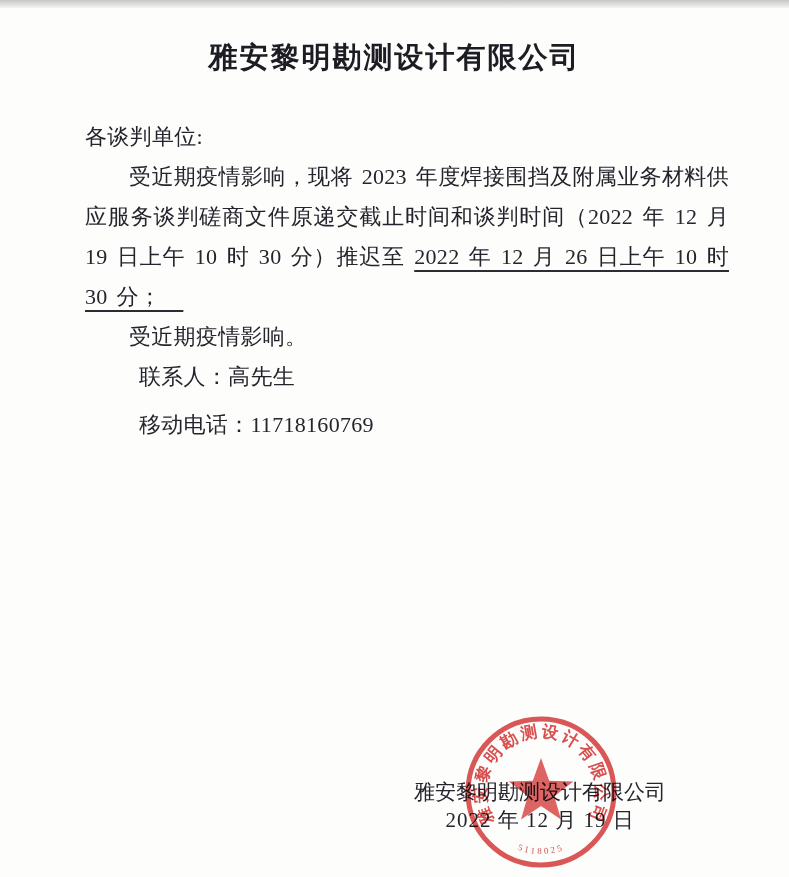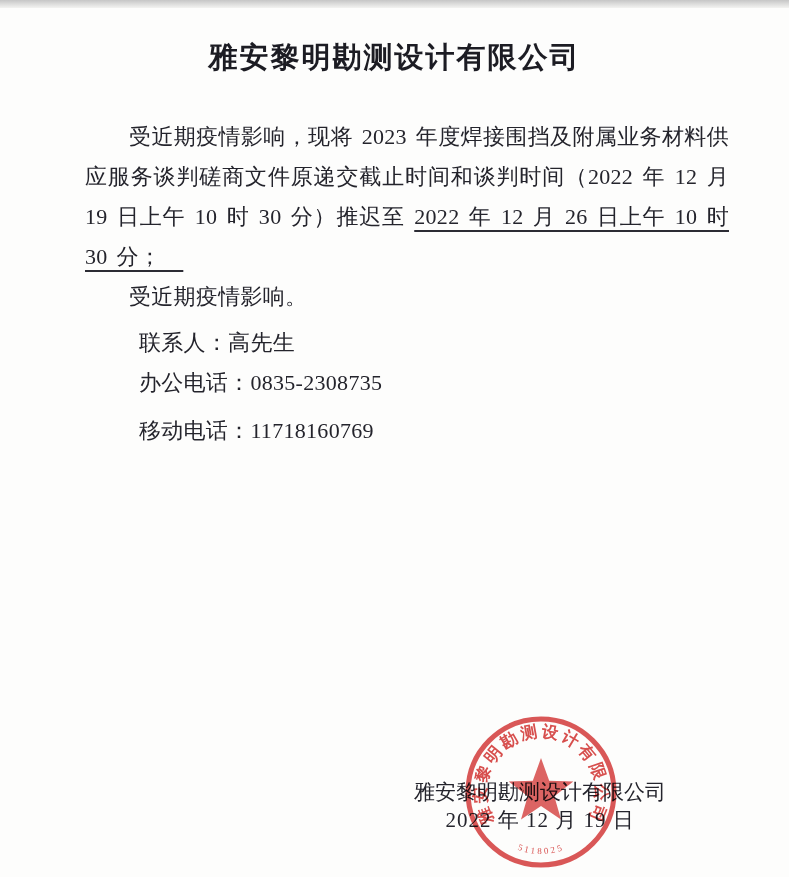--- a/index.html
+++ b/index.html
@@ -35,21 +35,21 @@
     letter-spacing:0.3px;
   }
   .content p { margin:0; }
   .par { text-indent:2em; }
   .u {
     text-decoration:underline;
     text-underline-offset:6px;
     text-decoration-thickness:1.5px;
     text-decoration-color:#2c2c34;
   }
-  .contact { margin-top:6px; }
+  .contact { margin-top:0; }
   .contact p { margin-left:2.45em; text-indent:0; }
   .contact p.gap { margin-top:8px; }
   .signature {
     position:absolute;
     left:390px; top:779px; width:300px;
     text-align:center;
     font-size:21px;
     line-height:26px;
     z-index:3;
     color:#24242c;
@@ -74,30 +74,30 @@
 </head>
 <body>
 
 <div class="scan-top-edge"></div>
 
 <div class="titles">
   <p>雅安黎明勘测设计有限公司</p>
 </div>
 
 <div class="content">
+  <p class="salutation">各谈判单位:</p>
 
   <p class="par"><span>受近期疫情影响，现将 2023 年度焊接围挡及附属业务材料供应服务谈判磋商文件原递交截止时间和谈判时间（2022 年 12 月 19 日上午 10 时 30 分）推迟至 </span><span class="u">2022 年 12 月 26 日上午 10 时 30 分；　</span></p>
 
 
 
   <p class="par">受近期疫情影响。</p>
 
   <div class="contact">
     <p>联系人：高先生</p>
-    <p>办公电话：0835-2308735</p>
     <p class="gap">移动电话：11718160769</p>
   </div>
 </div>
 
 <div class="signature">
   <p>雅安黎明勘测设计有限公司</p>
   <p class="sig-date">2022 年 12 月 19 日</p>
 </div>
 
 <svg class="stamp" viewBox="-80 -80 160 160" xmlns="http://www.w3.org/2000/svg">

